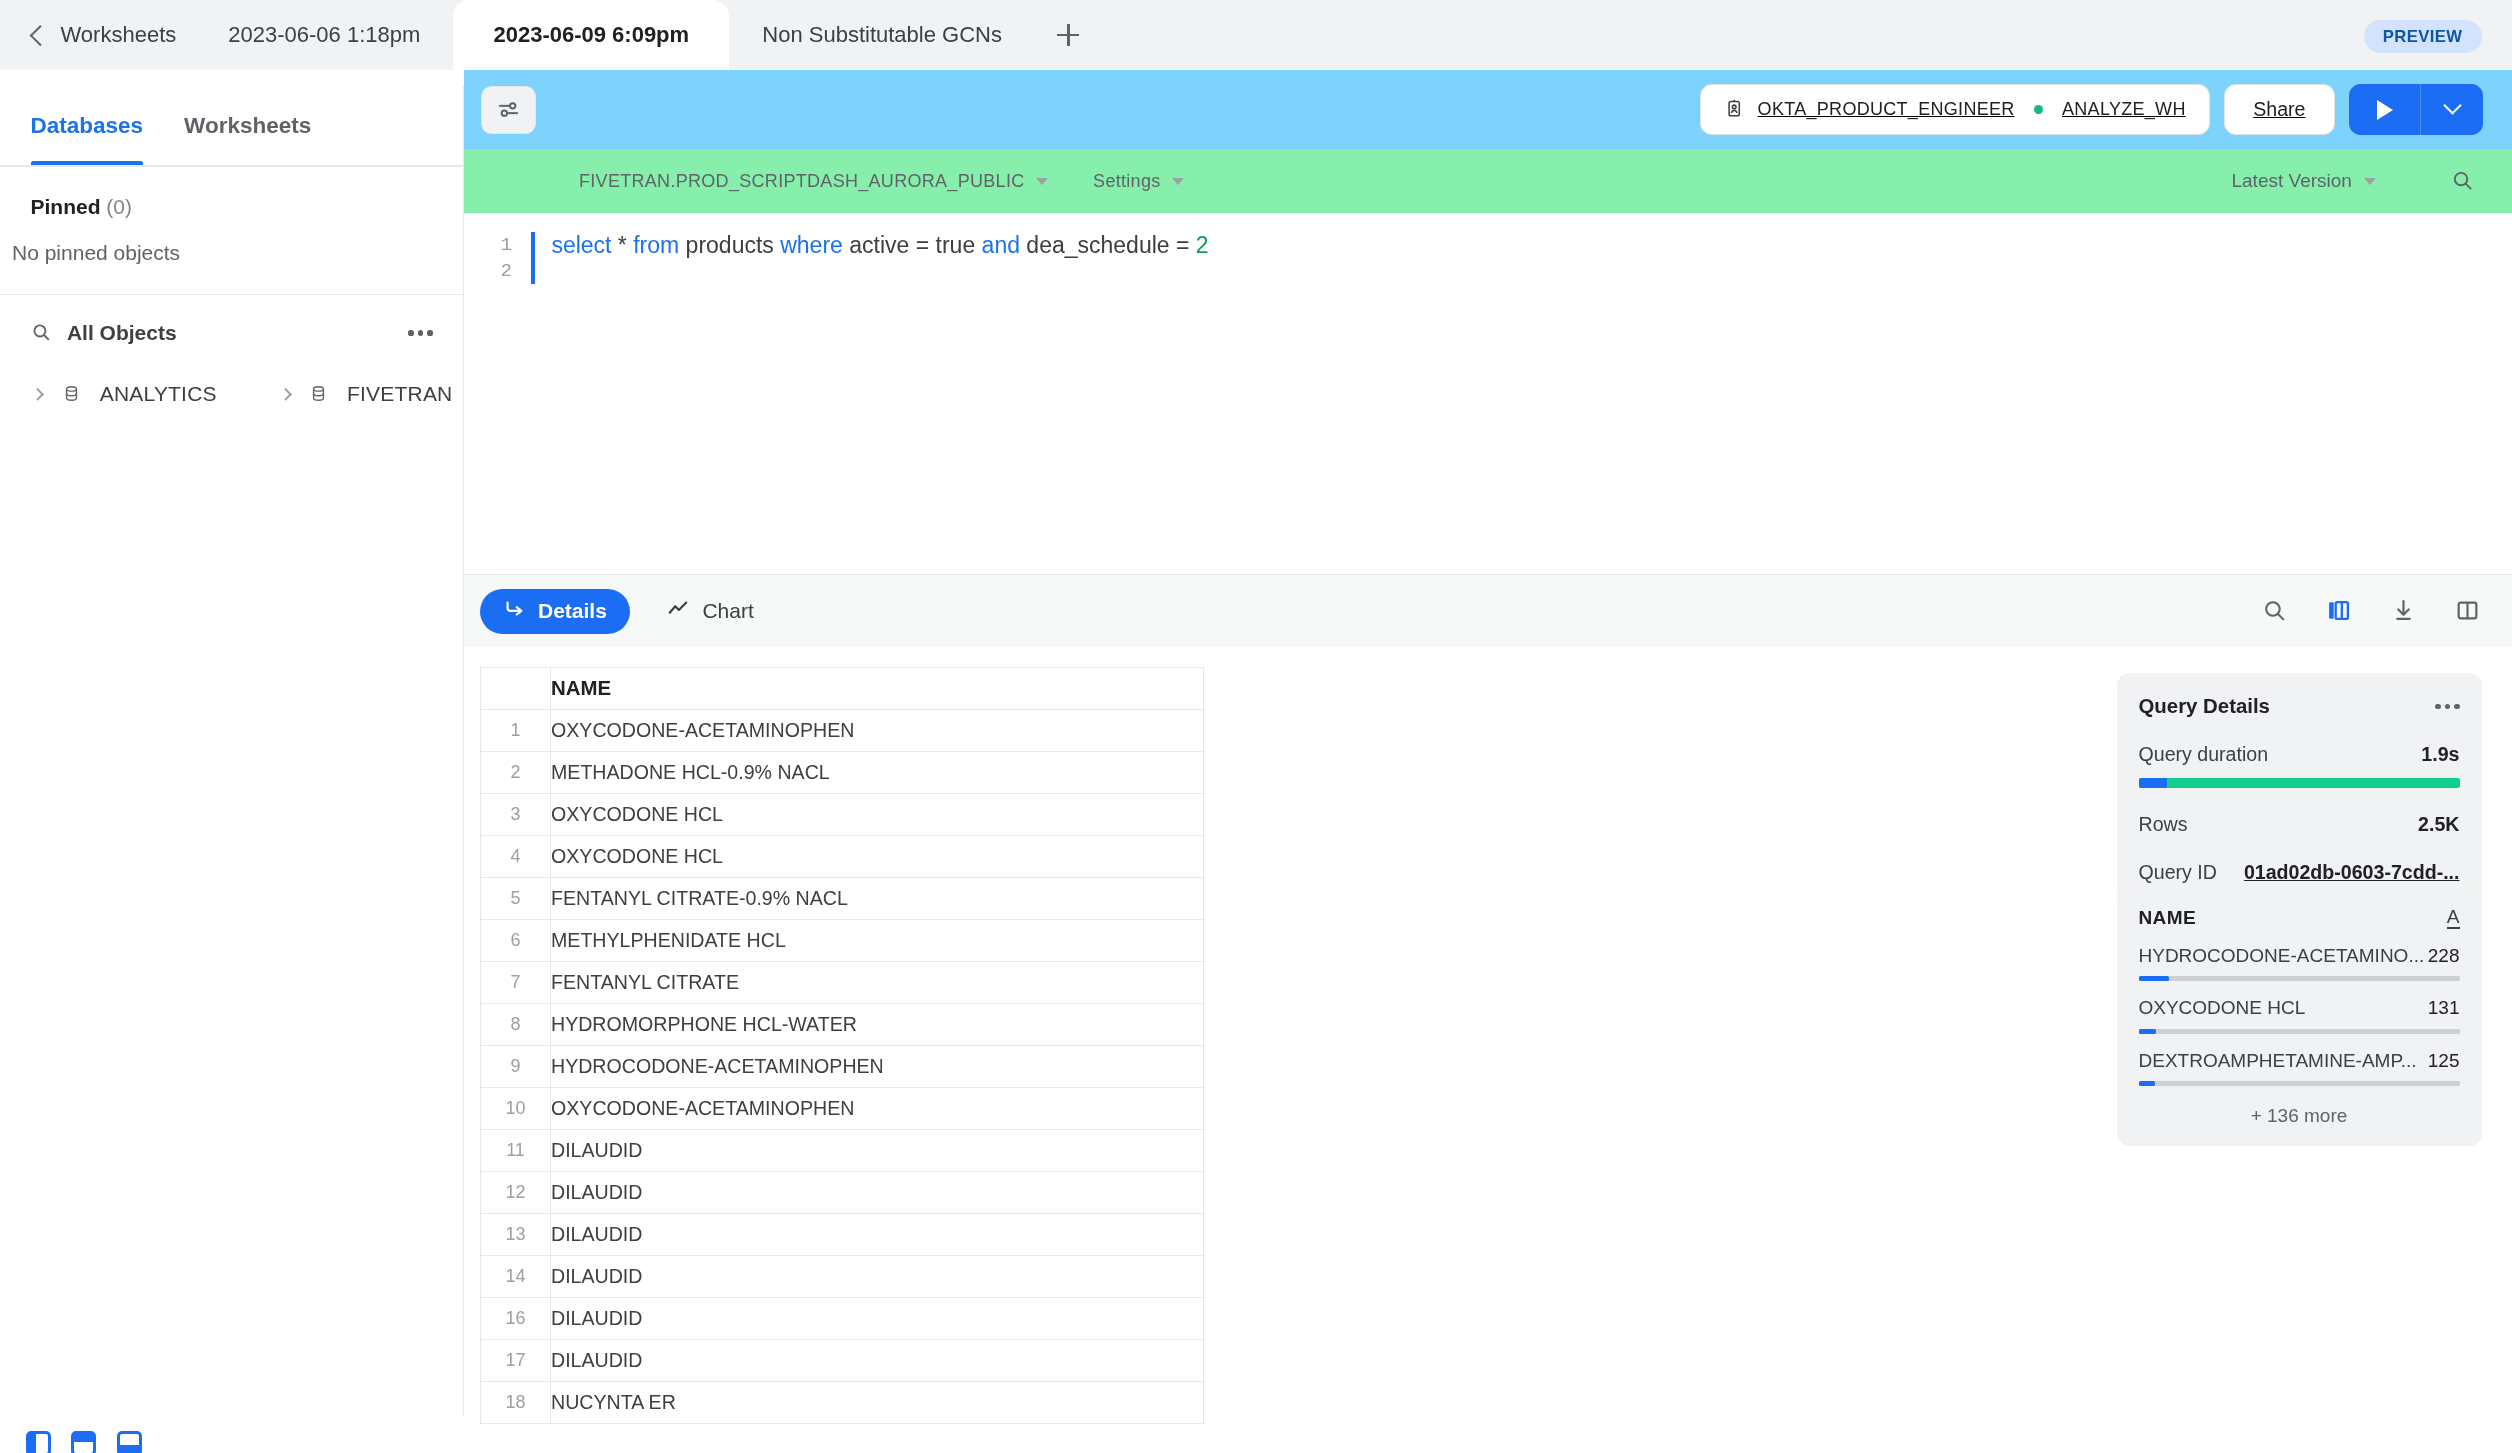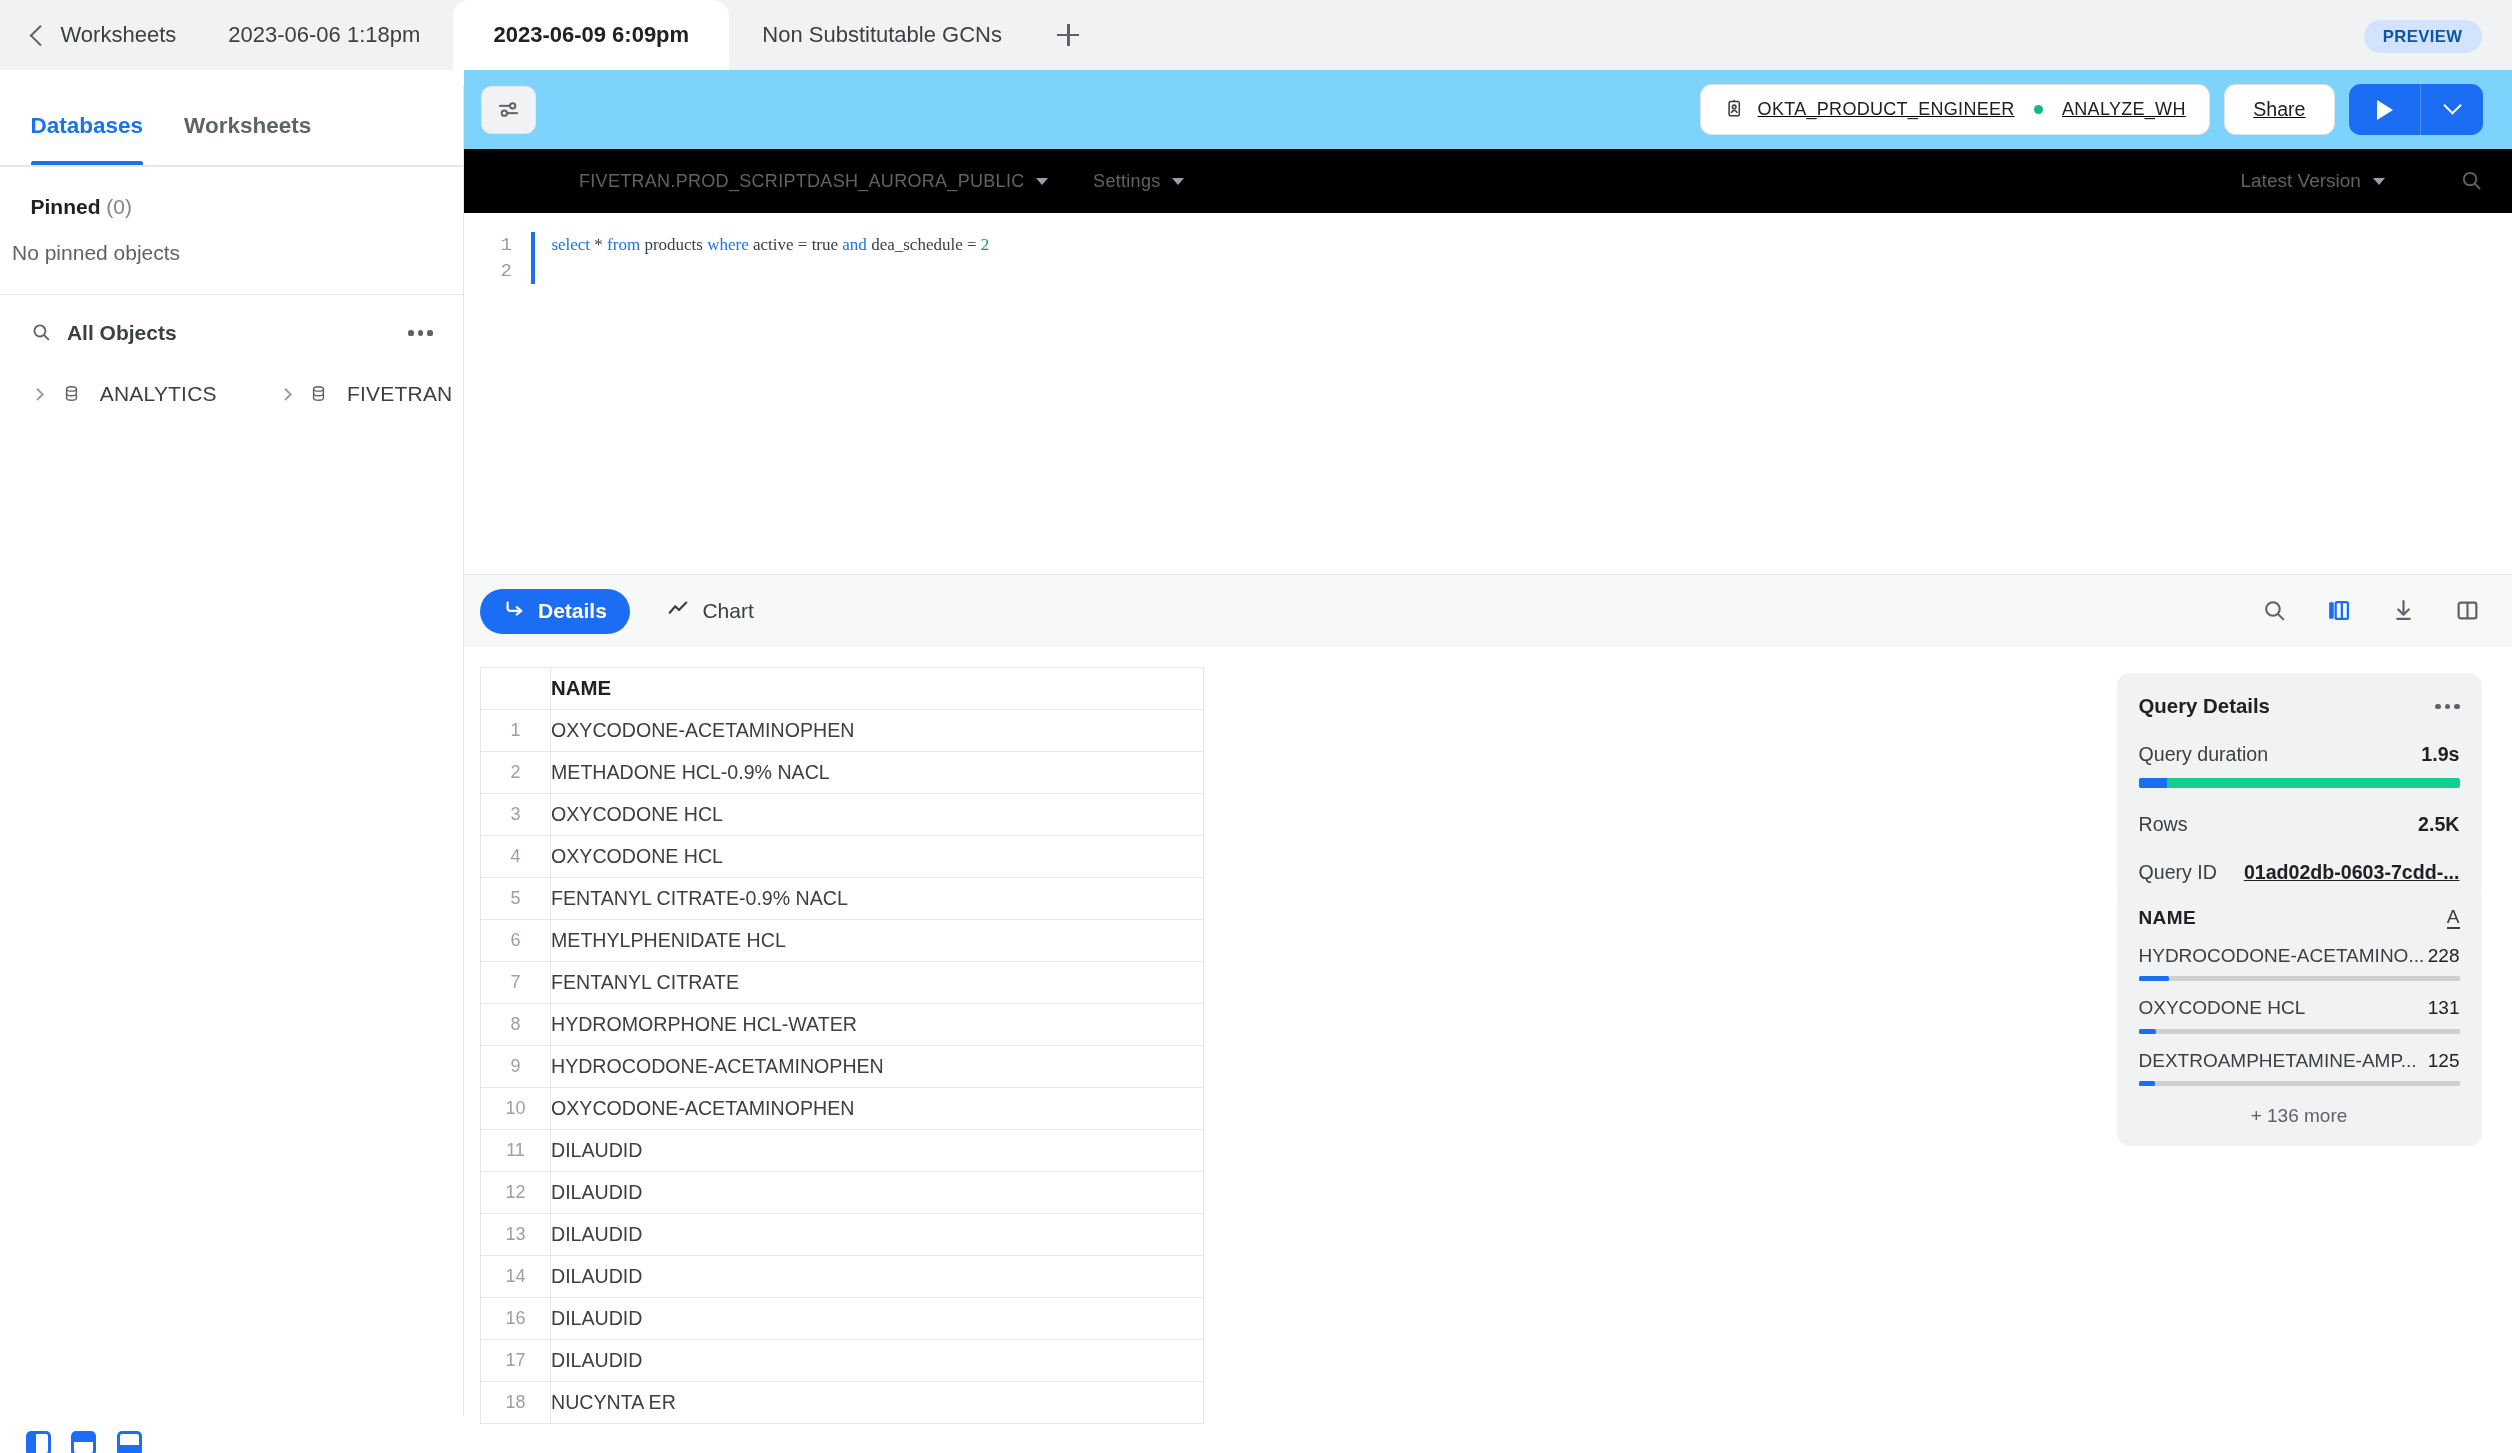--- a/index.html
+++ b/index.html
@@ -157,42 +157,42 @@
   }
   .caret-wh {
     width: 13px; height: 13px;
     border-right: 2.9px solid #fff; border-bottom: 2.9px solid #fff;
     transform: rotate(45deg) translate(-2.9px,-2.9px);
   }
 
   
   .ed-head {
     height: 64px; display: flex; align-items: center;
-    padding: 0 29px 0 115px; gap: 45px; background: #000000; text-align: center;
+    padding: 0 38px 0 115px; gap: 45px; background: #86efac; text-align: center;
   }
   .ed-sel { display: flex; align-items: center; gap: 11.6px; cursor: pointer; }
   .ed-sel .t { font-size: 18px; color: #5f6368; letter-spacing: 0.3px; }
   .caret-dn {
     width: 0; height: 0; border-left: 6.5px solid transparent;
     border-right: 6.5px solid transparent; border-top: 7.3px solid #9aa0a6;
   }
   .ed-ver { font-size: 19px; color: #5f6368; }
 
   
   .code-area { position: relative; background: #fff; height: 292px; }
   .code-row { display: flex; height: 26px; align-items: center; }
   .ln {
     width: 67px; text-align: right; padding-right: 19px;
     font-size: 19px; color: #9aa0a6;
     font-family: "Liberation Mono", monospace;
   }
   .gutter-bar { width: 4.4px; background: #1b6ef3; align-self: stretch; }
   .code-txt {
-    padding-left: 16px; font-size: 17px; white-space: pre;
-    font-family: Liberation Serif, serif; color: #3c4043;
+    padding-left: 16px; font-size: 23px; white-space: pre;
+    font-family: Liberation Sans, sans-serif; color: #3c4043;
   }
   .kw { color: #1a73e8; }
   .num { color: #0f9d58; }
   .code-rows { padding-top: 19px; }
 
   
   .res-bar {
     position: absolute; left: 0; top: 504px; width: 2048px; height: 73px;
     background: #f7f8f8; border-top: 1.5px solid #e6e7e8;
     display: flex; align-items: center; padding: 0 32px 0 16px; gap: 14.5px;

